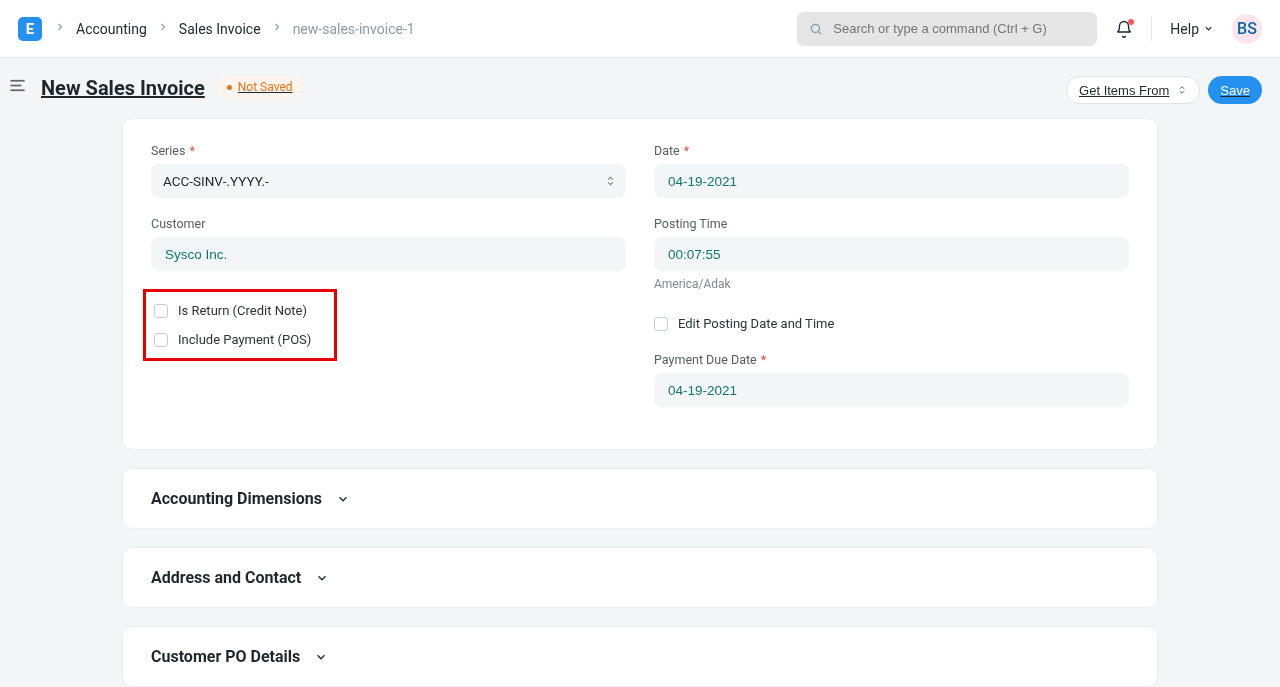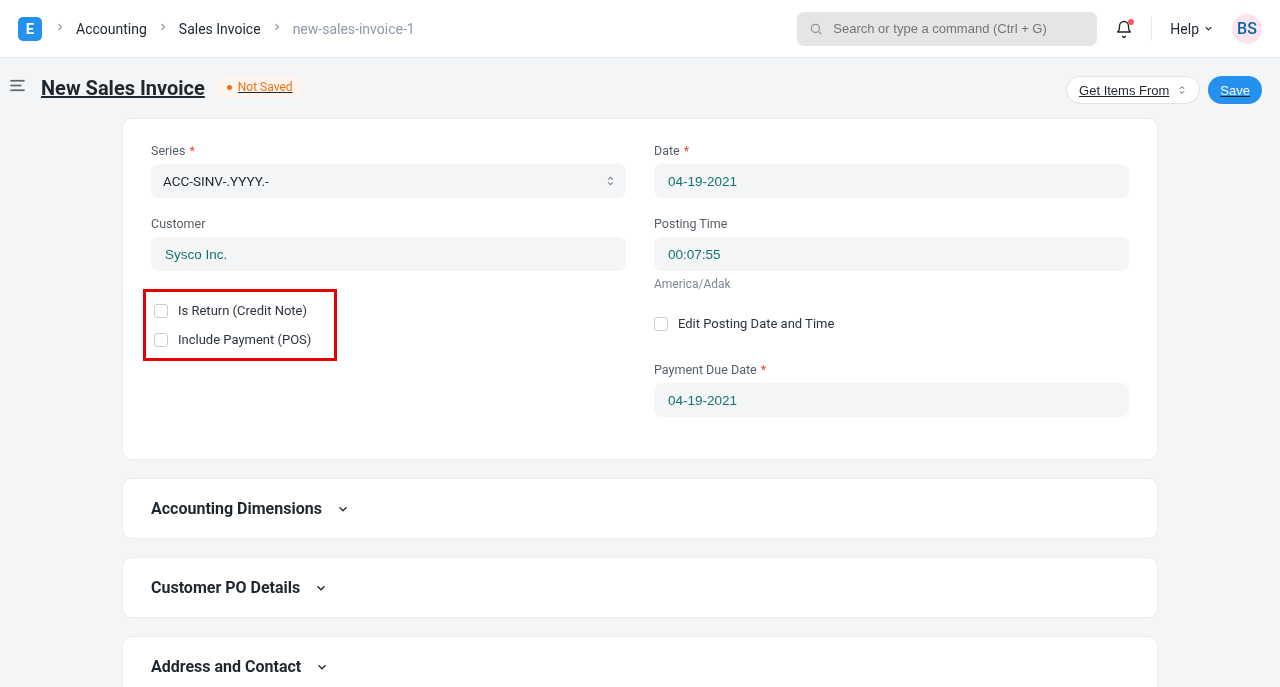--- a/index.html
+++ b/index.html
@@ -191,21 +191,21 @@
         <div class="field">
           <div class="label">
               <span>Posting Time</span>
             </div>
           <div class="control">
             <input value="00:07:55" style="">
           </div>
           <div class="helper">America/Adak</div>
         </div>
 
-        <div class="check-row" style="margin-bottom:24px;align-items:flex-end;">
+        <div class="check-row" style="margin-bottom:14px;align-items:flex-end;">
           <span class="cbox"></span>
           <span>Edit Posting Date and Time</span>
         </div>
 
         <div class="field">
           <div class="label">
               <span>Payment Due Date</span>
               <span class="req">*</span>
             </div>
           <div class="control">
@@ -218,26 +218,26 @@
   </div>
 
   <div class="card section-card">
     <span class="section-title">Accounting Dimensions</span>
     <svg width="14" height="14" viewBox="0 0 24 24" fill="none" stroke="#1f272e" stroke-width="2.2">
         <polyline points="6 9 12 15 18 9"></polyline>
       </svg>
   </div>
 
   <div class="card section-card">
+    <span class="section-title">Address and Contact</span>
+    <svg width="14" height="14" viewBox="0 0 24 24" fill="none" stroke="#1f272e" stroke-width="2.2">
+        <polyline points="6 9 12 15 18 9"></polyline>
+      </svg>
+  </div>
+
+  <div class="card section-card">
     <span class="section-title">Customer PO Details</span>
     <svg width="14" height="14" viewBox="0 0 24 24" fill="none" stroke="#1f272e" stroke-width="2.2">
         <polyline points="6 9 12 15 18 9"></polyline>
       </svg>
   </div>
 
-  <div class="card section-card">
-    <span class="section-title">Address and Contact</span>
-    <svg width="14" height="14" viewBox="0 0 24 24" fill="none" stroke="#1f272e" stroke-width="2.2">
-        <polyline points="6 9 12 15 18 9"></polyline>
-      </svg>
-  </div>
-
 </div>
 
 </body></html>

